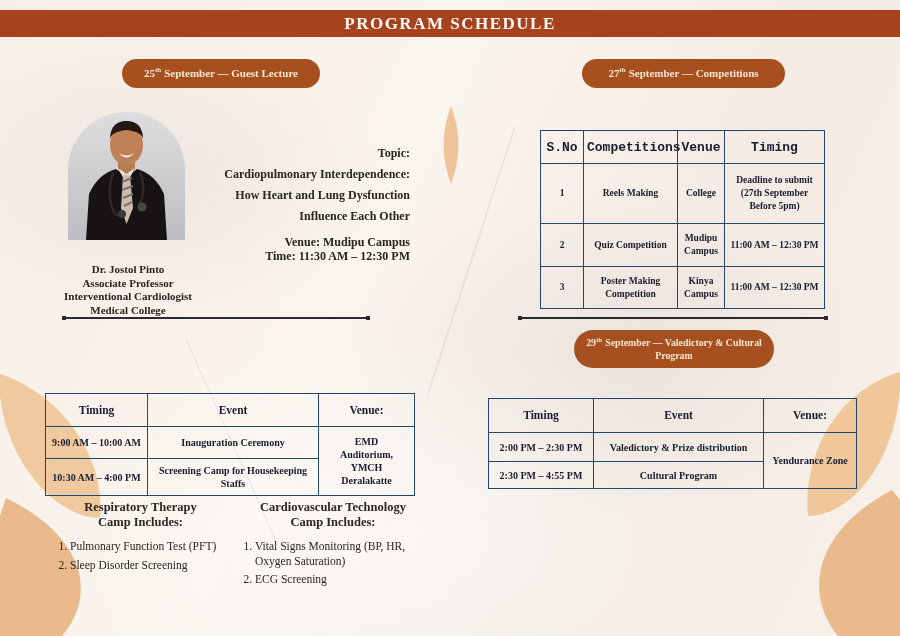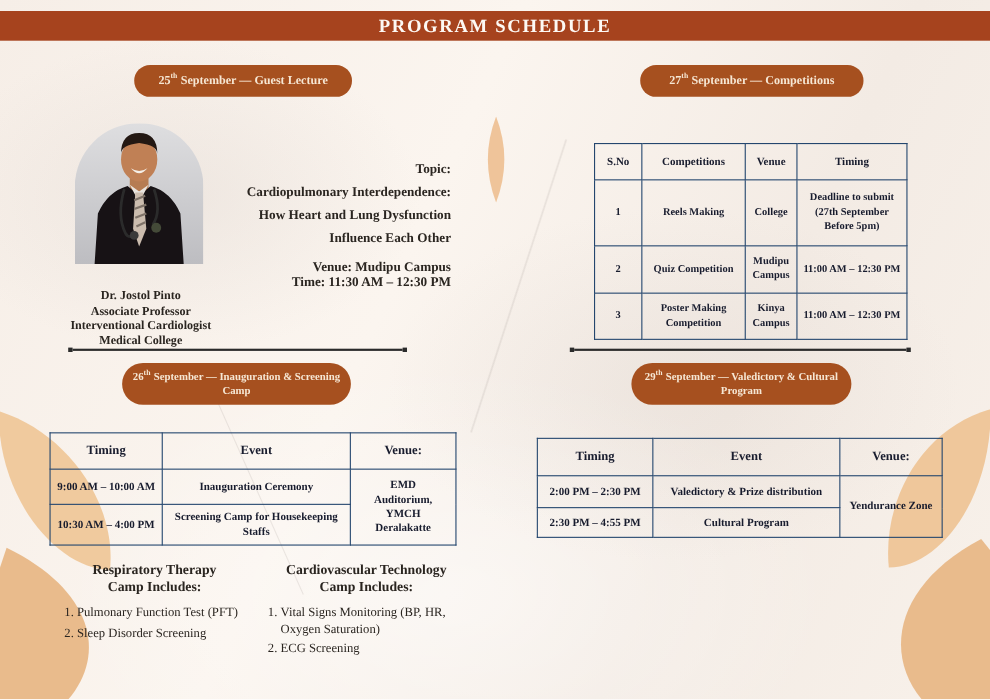--- a/index.html
+++ b/index.html
@@ -53,36 +53,36 @@
   .topic .vt{line-height:14px;}
   .topic .gap{height:8px;}
 
   
   table.sched{border-collapse:collapse;table-layout:fixed;position:absolute;}
   table.sched th,table.sched td{
     border:1.5px solid #24466E;color:#181C2E;font-weight:bold;
     text-align:center;vertical-align:middle;padding:2px 3px;
   }
   table.comp{left:540px;top:130px;width:284px;font-size:9.5px;line-height:13px;}
-  table.comp th{font-size:10px;height:28px;}
+  table.comp th{font-size:13px;height:28px;font-family:Liberation Mono, monospace;}
   table.scr{left:45px;top:393px;width:369px;font-size:10px;line-height:13px;}
   table.scr th{font-size:11.5px;height:28px;}
   table.val{left:488px;top:398px;width:368px;font-size:10px;line-height:13px;}
   table.val th{font-size:11.5px;height:29px;}
   .venue-wrap{width:72px;margin:0 auto;}
 
   
   .divider{position:absolute;display:flex;align-items:center;height:4px;}
   .divider .dot{width:4px;height:4px;background:#2B2B2B;}
   .divider .line{flex:1;height:1.5px;background:#2B2B2B;}
   .div-left{left:62px;top:316px;width:308px;}
   .div-right{left:518px;top:316px;width:310px;}
 
   
-  .camp{position:absolute;color:#2A2520;margin-top:11px;}
+  .camp{position:absolute;color:#2A2520;}
   .camp-left{left:48px;top:500px;width:185px;}
   .camp-right{left:233px;top:500px;width:200px;}
   .camp .camp-title{text-align:center;font-weight:bold;font-size:12.5px;line-height:15px;}
   .camp ol{margin:9px 0 0 0;padding-left:22px;font-size:11.5px;line-height:14.5px;}
   .camp ol li{margin-bottom:4px;}
 
   
   .petal-center{position:absolute;left:436px;top:106px;width:30px;height:78px;}
   .petal-left{position:absolute;left:0;top:366px;width:140px;height:270px;}
   .petal-right{position:absolute;left:768px;top:372px;width:132px;height:264px;}
@@ -109,24 +109,20 @@
 
   <div class="title-bar">
     <span>PROGRAM SCHEDULE</span>
   </div>
 
   <div class="pill pill-25">
     <div><span>25</span><sup>th</sup><span class="lbl">September — Guest Lecture</span></div>
   </div>
   <div class="pill pill-27">
     <div><span>27</span><sup>th</sup><span class="lbl">September — Competitions</span></div>
-  </div>
-  <div class="pill pill-26">
-    <div><span>26</span><sup>th</sup><span class="lbl">September — Inauguration &amp; Screening</span></div>
-    <div>Camp</div>
   </div>
   <div class="pill pill-29">
     <div><span>29</span><sup>th</sup><span class="lbl">September — Valedictory &amp; Cultural</span></div>
     <div>Program</div>
   </div>
 
   <div class="photo">
     <svg width="117" height="128" viewBox="0 0 117 128">
       <defs>
         <linearGradient id="bg" x1="0" y1="0" x2="0" y2="1">

